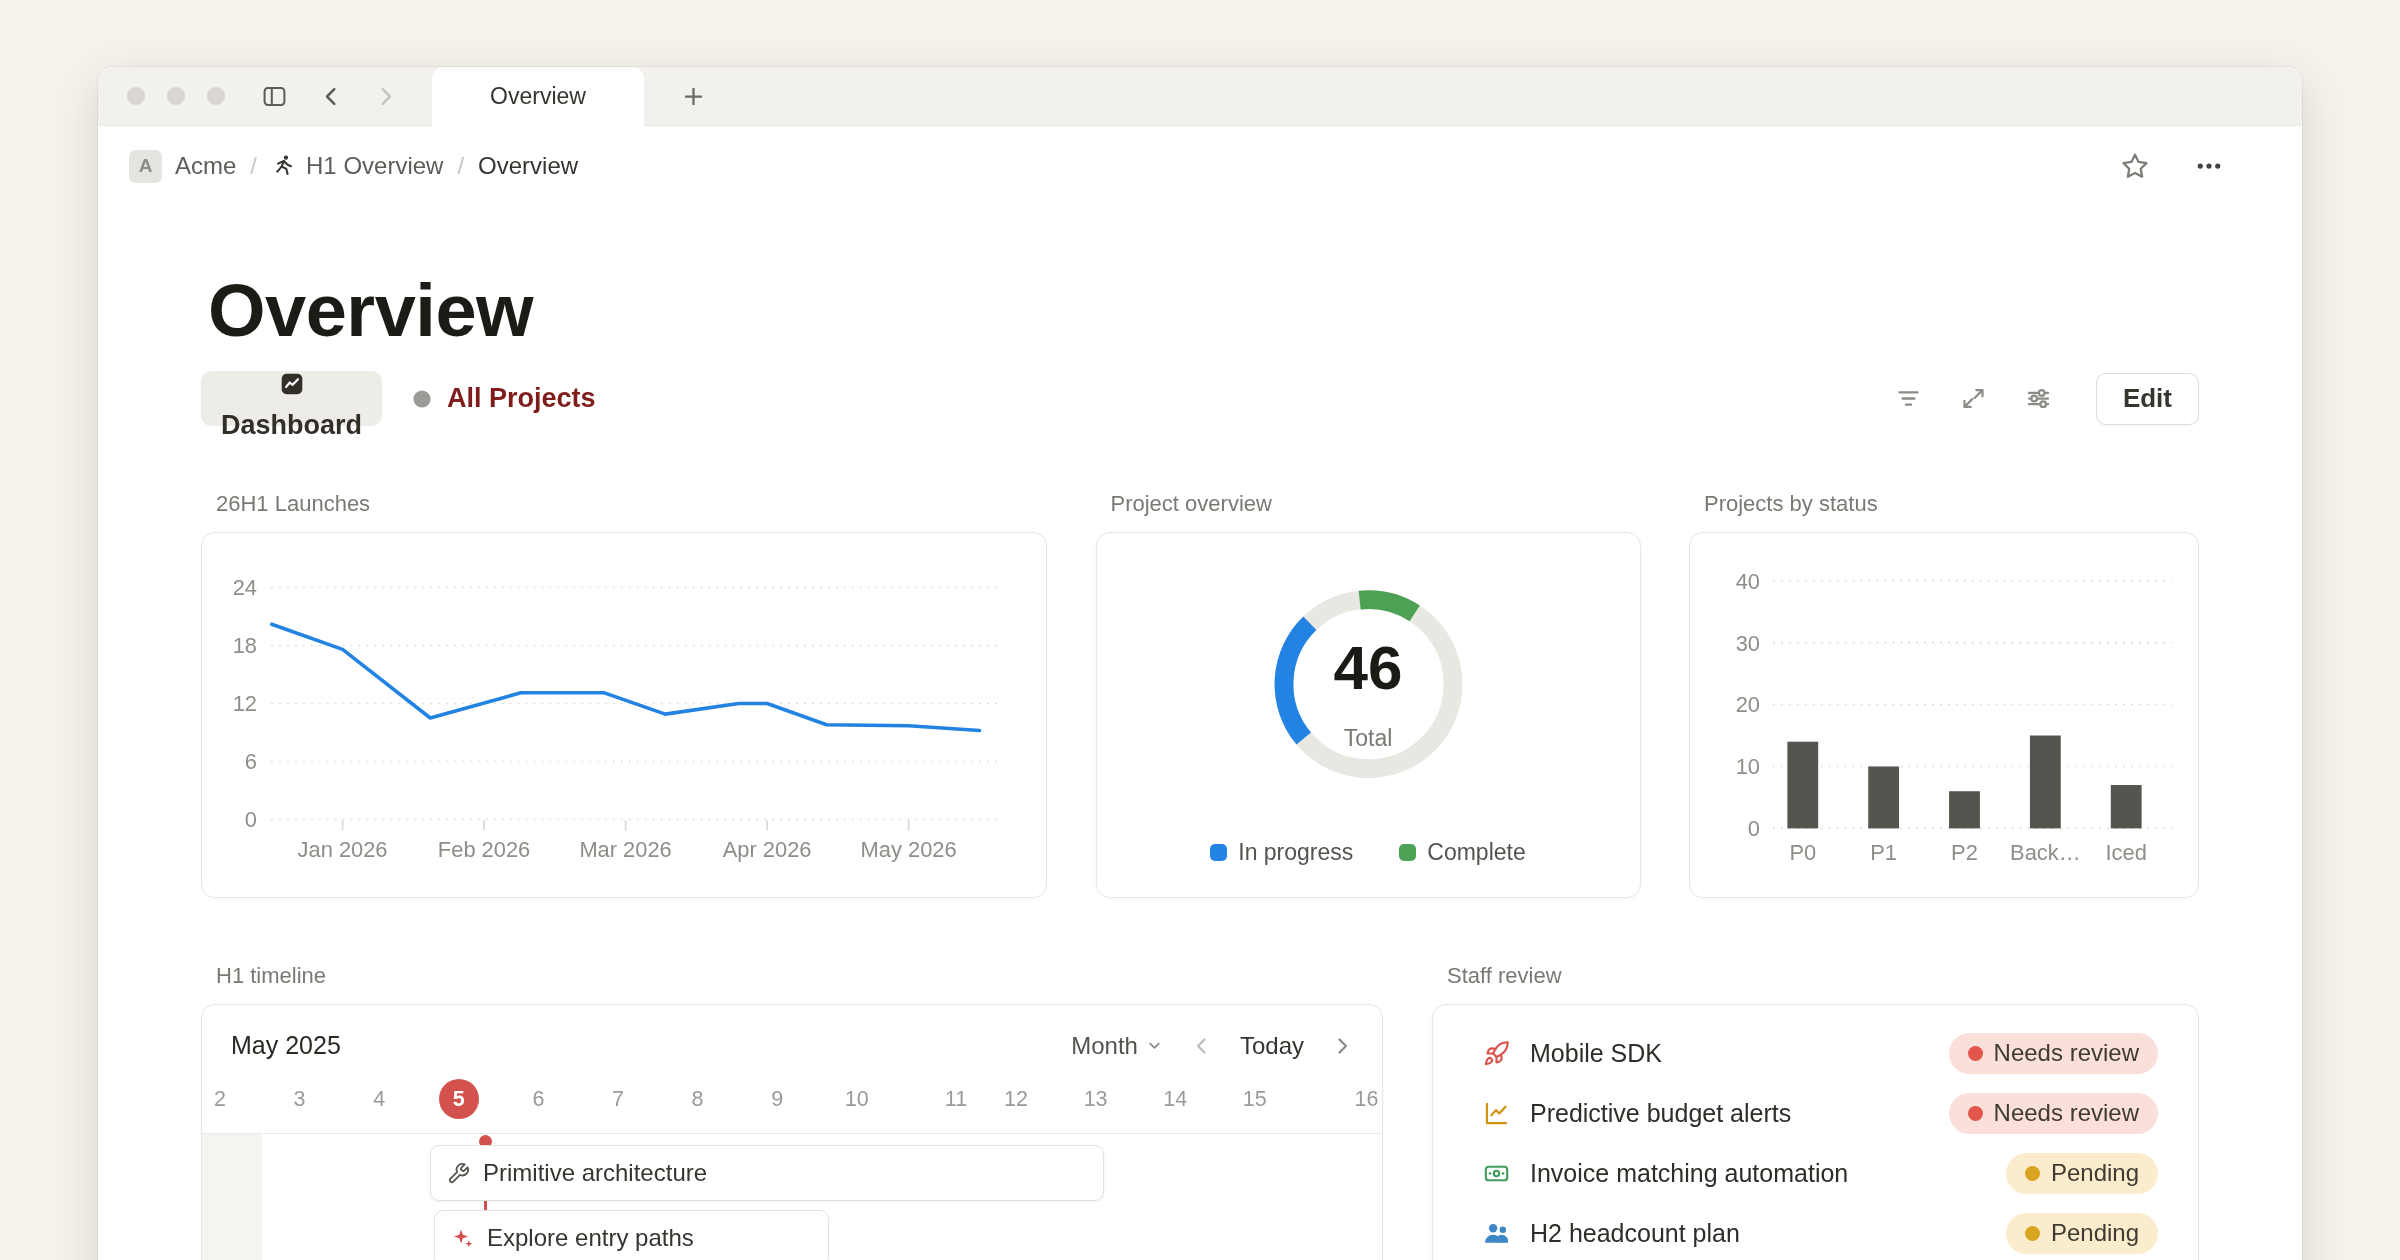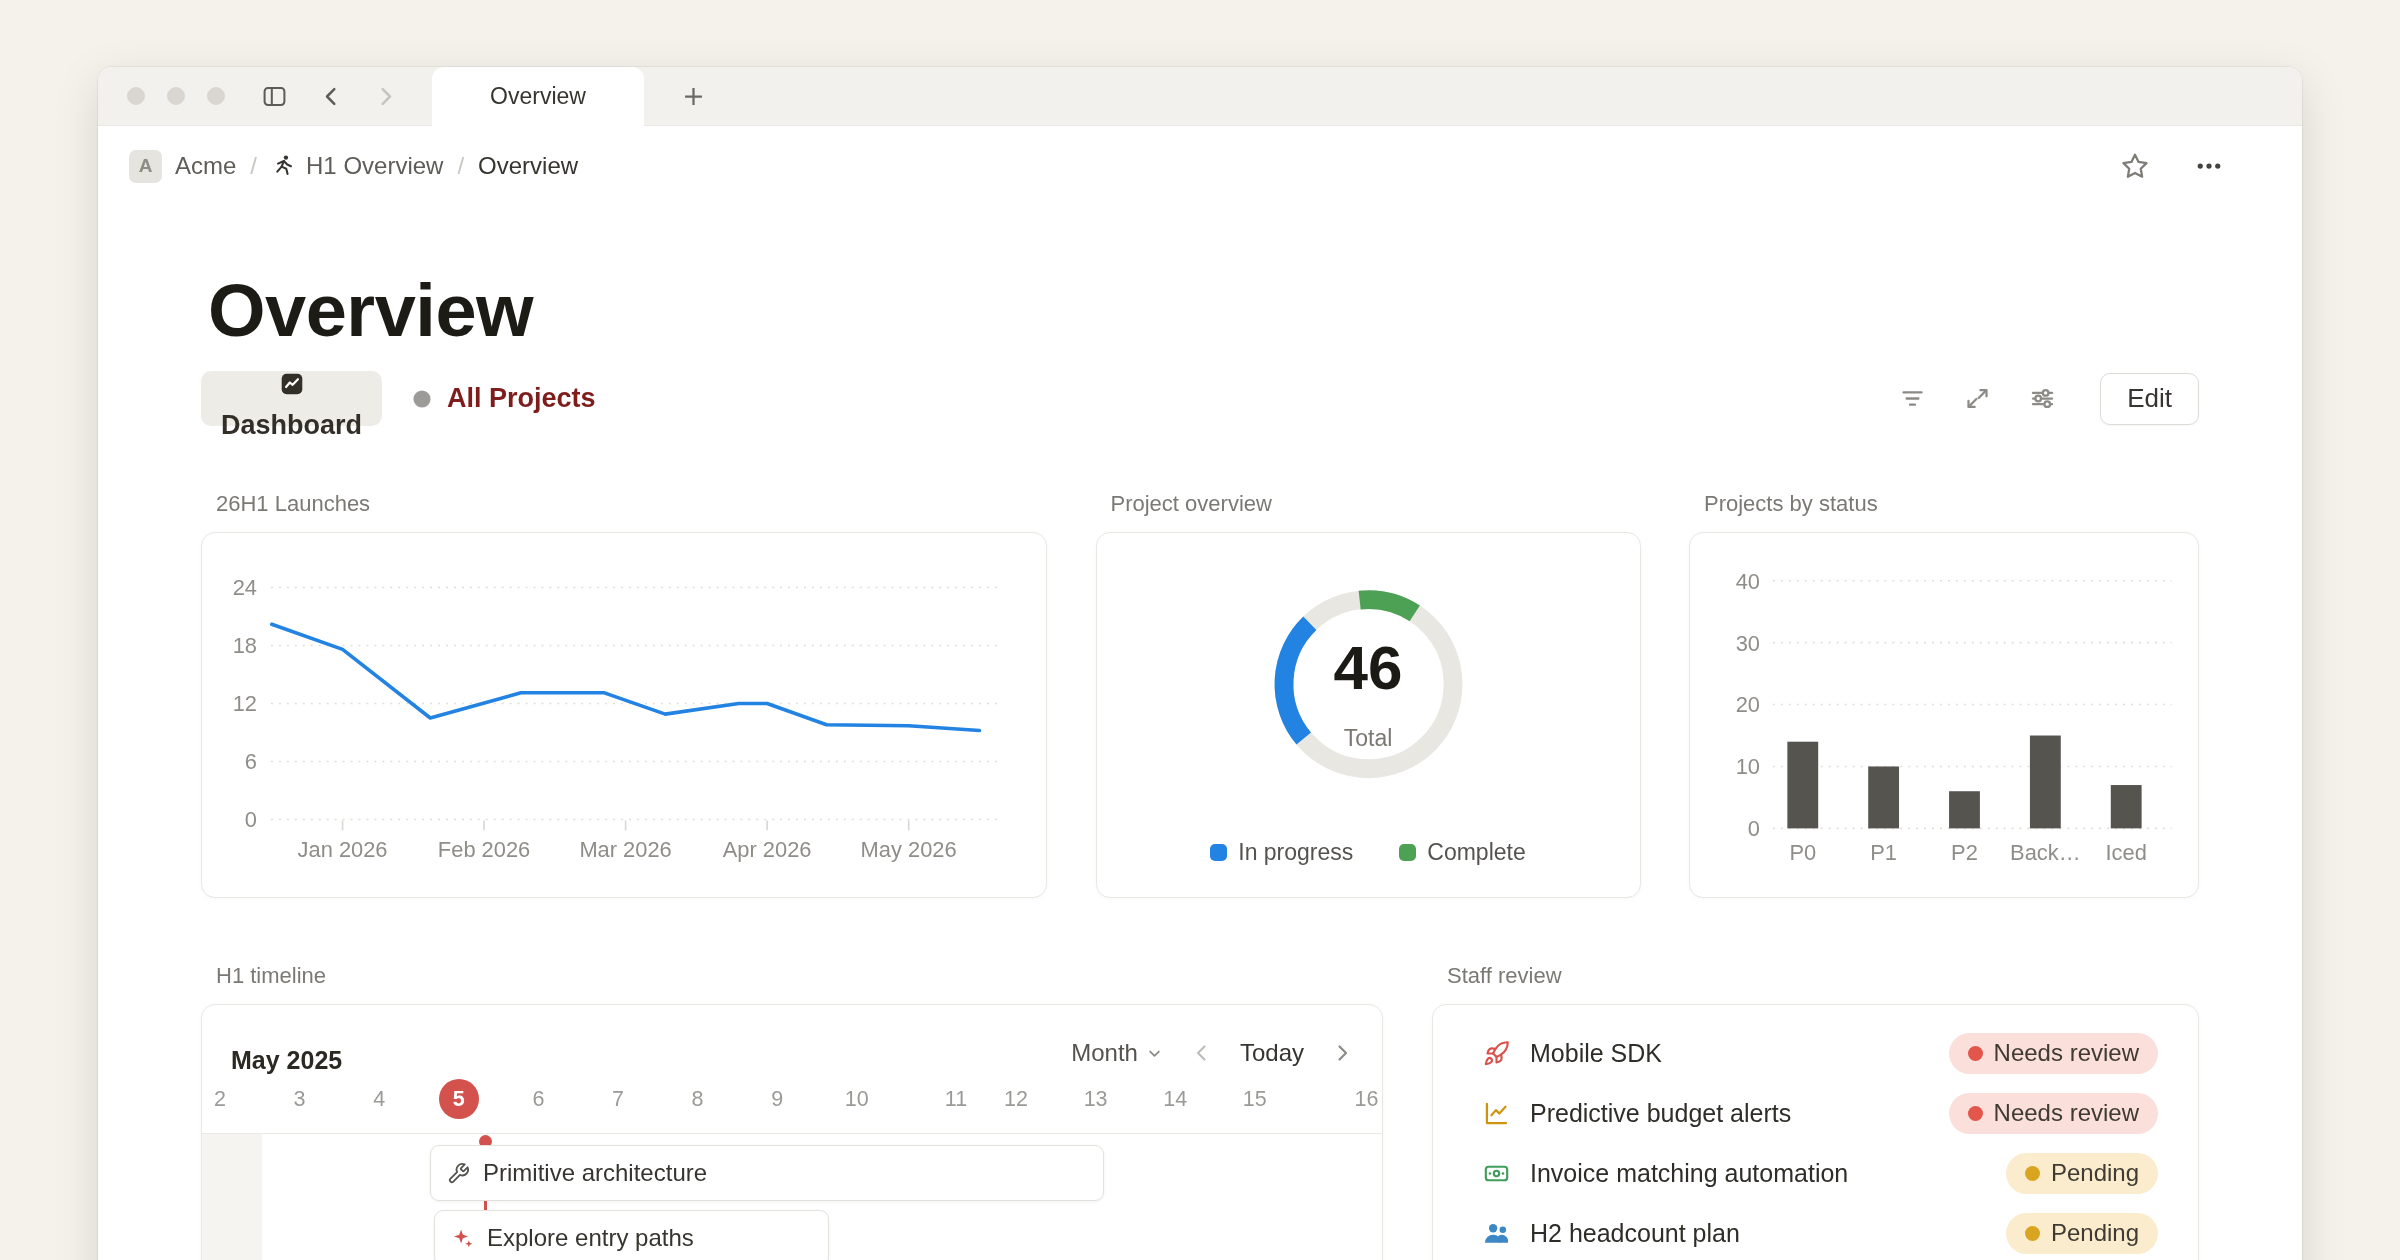--- a/index.html
+++ b/index.html
@@ -44,21 +44,21 @@
   .views-row { margin-top:18px; display:flex; align-items:center; }
   .view-pill { height:55px; padding:0 20px; border-radius:10px; display:flex; align-items:center; gap:13px;
     font-size:27px; font-weight:600; }
   .view-pill.active { background:#EEECE7; color:#322F29;flex-direction:column; }
   .view-pill.inactive { color:#7f1d1d; margin-left:8px;align-items:center; }
   .vp-icon { width:26px; height:26px; }
   .vp-icon.circle { color:#9D9B97; width:24px; height:24px; }
   .views-toolbar { margin-left:auto; display:flex; align-items:center; gap:38px; color:#8D8B85; }
   .vt-icon { width:27px; height:27px; }
   .edit-btn { height:52px; padding:0 26px; background:#fff; border:1px solid #DEDCD7; border-radius:10px;
-    font-size:26px; font-weight:400; color:#37352F; font-family:inherit;
+    font-size:26px; font-weight:700; color:#37352F; font-family:inherit;
     box-shadow:0 1px 2px rgba(0,0,0,0.04); margin-left:6px; }
 
   
   .cards-row { margin-top:64px; display:flex; justify-content:space-between; }
   .card-group { display:flex; flex-direction:column; }
   .card-title { margin:0 0 15px 15px; font-size:22px; color:#7B7973; line-height:27px; }
   .card { position:relative; background:#fff; border:1px solid #E9E7E2; border-radius:14px;
     overflow:hidden; box-shadow:0 1px 4px rgba(0,0,0,0.03); }
   .chart-svg { position:absolute; inset:0; width:100%; height:100%; }
   .chart-svg text.tick { fill:#8F8D87; font-size:22px; }
@@ -67,21 +67,21 @@
   .donut-big { position:absolute; top:104px; left:0; right:0; text-align:center;
     font-size:62px; font-weight:700; color:#1C1A15; line-height:1; }
   .donut-sub { position:absolute; top:192px; left:0; right:0; text-align:center; font-size:23px; color:#7A7871; }
   .donut-legend { position:absolute; top:306px; left:0; right:0; display:flex; justify-content:center;
     gap:46px; align-items:center; font-size:23px; color:#55534E; }
   .legend-item { display:flex; align-items:center; gap:11px; }
   .swatch { width:17px; height:17px; border-radius:5px; background:#ccc; }
 
   
   .tl-header { display:flex; align-items:center; padding:26px 28px 0 29px; }
-  .tl-month { font-size:25px; font-weight:700; color:#2B2922;margin-top:15px; }
+  .tl-month { font-size:25px; font-weight:400; color:#2B2922; }
   .tl-controls { margin-left:auto; display:flex; align-items:center; gap:26px; }
   .tl-zoom { display:flex; align-items:center; gap:7px; font-size:24px; color:#55534E; }
   .tl-zoom-chevron { width:19px; height:19px; color:#8D8B85; }
   .tl-nav { width:24px; height:24px; }
   .tl-nav.prev { color:#BFBDB7; }
   .tl-nav.next { color:#8D8B85; }
   .tl-today { font-size:24px; font-weight:500; color:#37352F; }
   .tl-days { position:absolute; left:0; right:0; top:60px; height:68px; }
   .day { position:absolute; top:50%; transform:translate(-50%,-50%); width:40px; height:40px;
     display:flex; align-items:center; justify-content:center; border-radius:50%;

